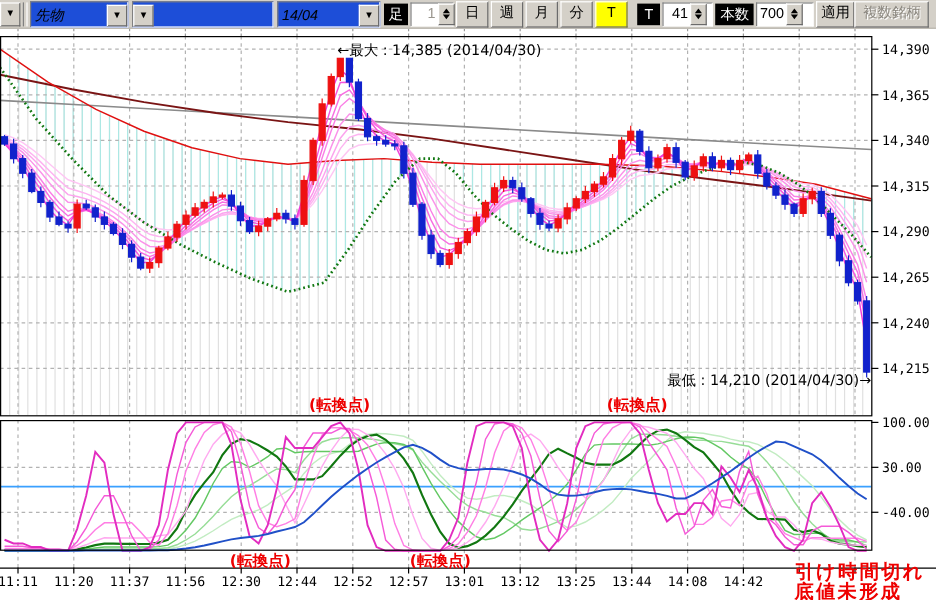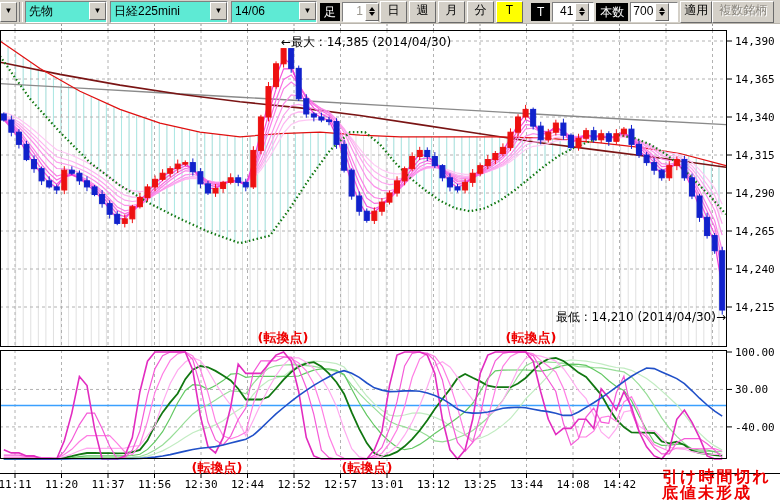--- a/index.html
+++ b/index.html
@@ -3,22 +3,22 @@
 <meta charset="utf-8">
 <style>
   html,body{margin:0;padding:0;background:#fff;}
   #app{position:relative;width:780px;height:500px;overflow:hidden;background:#fff;
        font-family:"Liberation Sans","DejaVu Sans",sans-serif;}
   
   #toolbar{position:absolute;left:0;top:0;width:780px;height:24px;background:#d4d0c8;
            display:flex;align-items:center;z-index:5;border-bottom:1px solid #b9b5ad;box-sizing:border-box;}
   .tb-gap{width:3px;flex:0 0 auto;}
   .sep{width:2px;height:20px;border-left:1px solid #808080;border-right:1px solid #fff;margin:0 2px;flex:0 0 auto;}
-  .combo{display:flex;align-items:flex-start;height:20px;background:#5eead4;
-         border:1px solid;border-color:#808080 #fff #fff #808080;flex:0 0 auto;}
+  .combo{display:flex;align-items:flex-end;height:20px;background:#1d4ed8;
+         border:1px solid;border-color:#808080 #fff #fff #808080;flex:0 0 auto;font-style:italic;}
   .combo .val{font-size:12px;line-height:18px;padding:0 3px;white-space:nowrap;overflow:hidden;color:#000;flex:1 1 auto;}
   .drop{width:15px;background:#d4d0c8;border:1px solid;border-color:#fff #6b6b6b #6b6b6b #fff;
         font-size:8px;line-height:16px;text-align:center;color:#000;flex:0 0 auto;cursor:default;}
   .btn{height:20px;background:#d4d0c8;border:1px solid;border-color:#fff #6b6b6b #6b6b6b #fff;
        font-size:12px;line-height:17px;text-align:center;padding:0 3px;flex:0 0 auto;color:#000;white-space:nowrap;}
   .btn.yellow{background:#ffff00;}
   .btn.disabled{color:#8a867e;text-shadow:1px 1px 0 #fff;}
   .lbl-black{height:18px;background:#000;color:#fff;font-size:12px;line-height:18px;padding:0 4px;flex:0 0 auto;}
   .spin{display:flex;align-items:stretch;height:18px;background:#fff;
         border:1px solid;border-color:#808080 #fff #fff #808080;flex:0 0 auto;}
@@ -39,26 +39,25 @@
 
 <div id="toolbar">
   <div class="drop" style="height:18px;line-height:16px">▼</div>
   <div class="sep"></div>
   <div class="combo" style="width:80px">
     <div class="val">先物</div>
     <div class="drop">▼</div>
   </div>
   <div class="tb-gap"></div>
   <div class="combo" style="width:116px">
-    <div class="val">日経225mini</div>
     <div class="drop">▼</div>
   </div>
   <div class="tb-gap"></div>
   <div class="combo" style="width:84px">
-    <div class="val">14/06</div>
+    <div class="val">14/04</div>
     <div class="drop">▼</div>
   </div>
   <div class="tb-gap"></div>
   <div class="lbl-black">足</div>
   <div class="tb-gap" style="width:2px"></div>
   <div class="spin" style="width:34px">
     <div class="num gray">1</div>
     <div class="spinbtn">
           <i class="up"></i>
           <i class="dn"></i>

